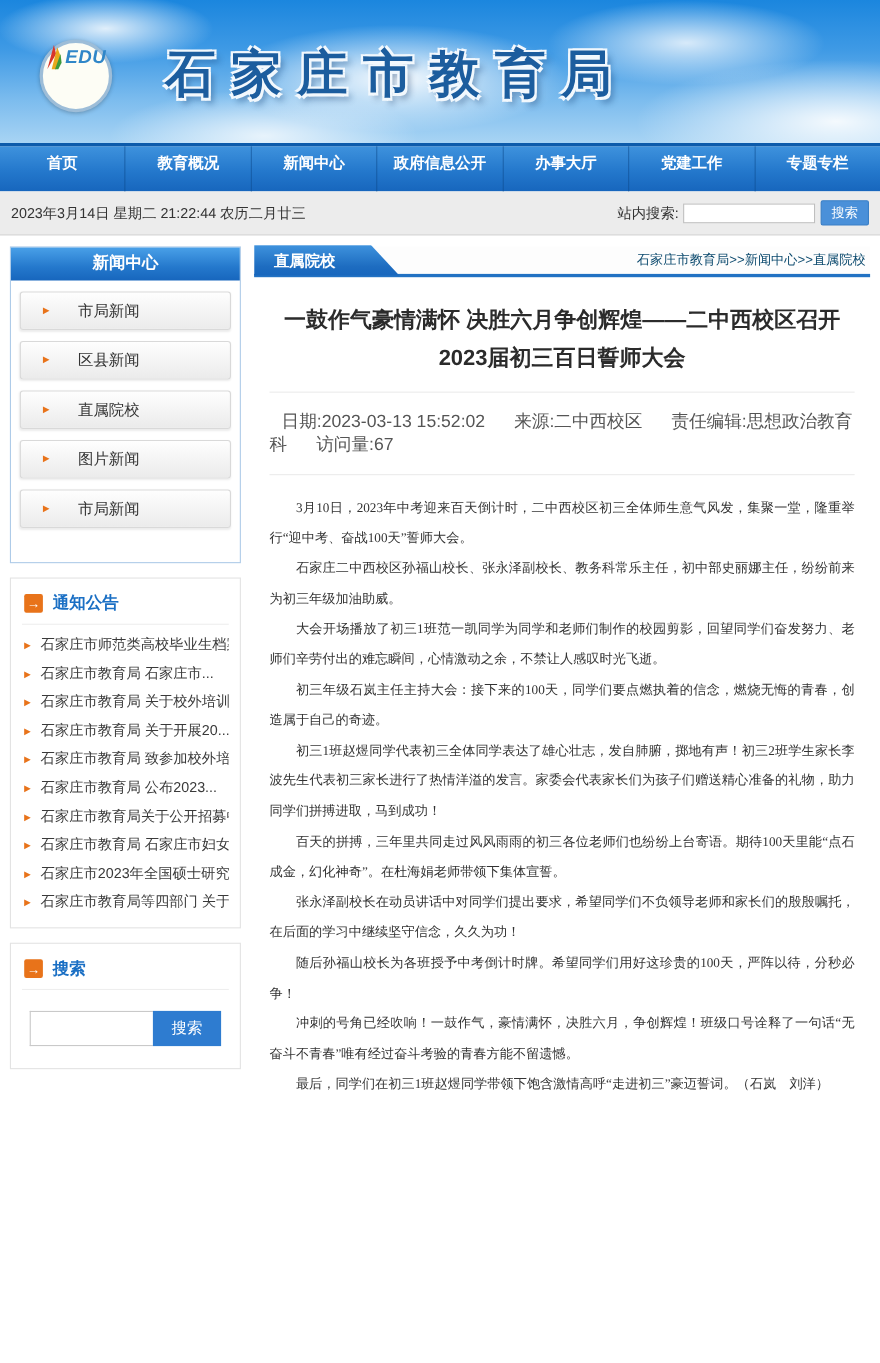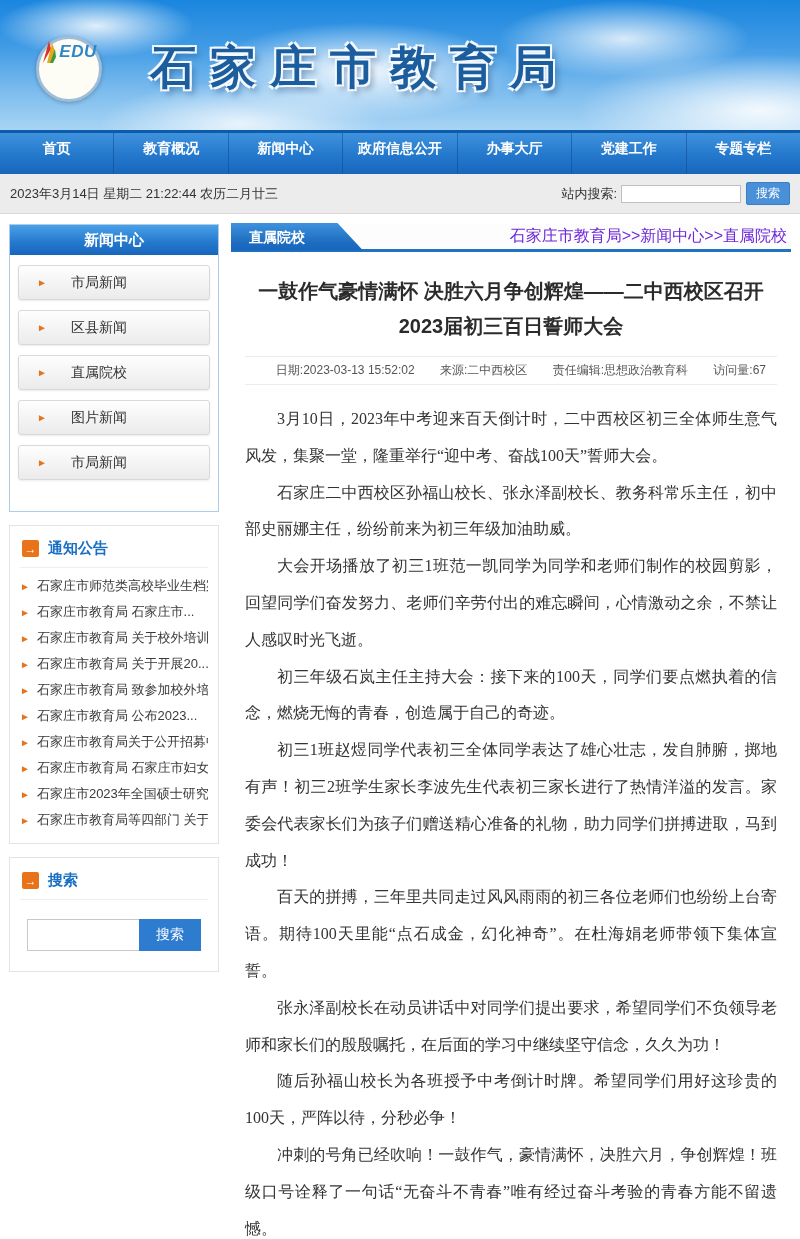--- a/index.html
+++ b/index.html
@@ -122,38 +122,38 @@
     display: flex; justify-content: space-between; align-items: center;
     background: #fdfdfd;
   }
   .tab {
     height: 28px; line-height: 28px; width: 132px; flex: none;
     padding-left: 18px; color: #fff; font-weight: bold; font-size: 14px;
     background: linear-gradient(180deg, #3e92dd 0%, #1d6cc0 70%, #1766bd 100%);
     clip-path: polygon(0 0, calc(100% - 26px) 0, 100% 100%, 0 100%);
     cursor: pointer;
   }
-  .breadcrumb { font-size: 16px; color: #6d28d9; padding-right: 4px; white-space: nowrap; }
+  .breadcrumb { font-size: 12px; color: #0c4a6e; padding-right: 4px; white-space: nowrap; }
 
   
   .article { padding: 6px 14px 0; }
   .article-title {
     text-align: center; font-size: 20px; font-weight: bold; color: #2b2b2b;
     line-height: 1.75; margin: 16px 12px 12px;
   }
   .article-meta {
-    text-align: right; font-size: 12px; color: #555;
+    text-align: left; font-size: 16px; color: #555;
     border-top: 1px solid #ececec; border-bottom: 1px solid #ececec;
-    padding: 5px 0; margin-bottom: 8px;
+    padding: 16px 0; margin-bottom: 8px;
   }
   .meta-part { margin: 0 11px; }
   .article-body { padding-top: 8px; }
   .article-body p {
     font-family: "Liberation Serif", "DejaVu Serif", serif;
-    font-size: 16px; color: #333; line-height: 2.3;
+    font-size: 12px; color: #333; line-height: 2.3;
     text-align: justify; text-indent: 2em;
   }
 </style>
 </head>
 <body>
 
 <header class="sky-header">
   <div class="logo-circle">
     <div class="logo-inner">
       <svg class="logo-mark" viewBox="0 0 16 26">

